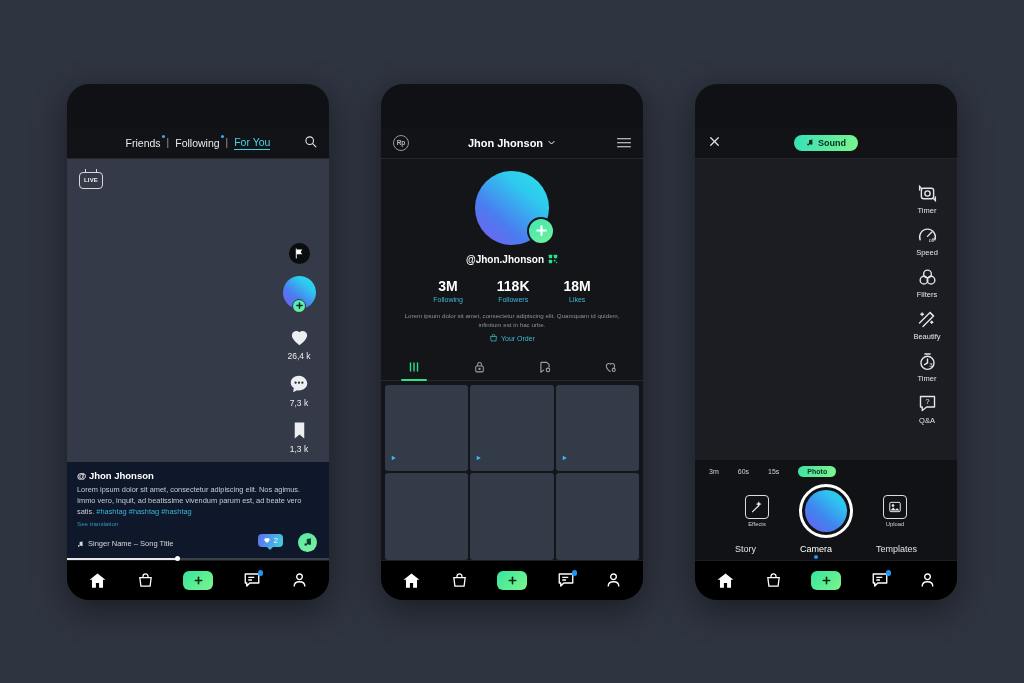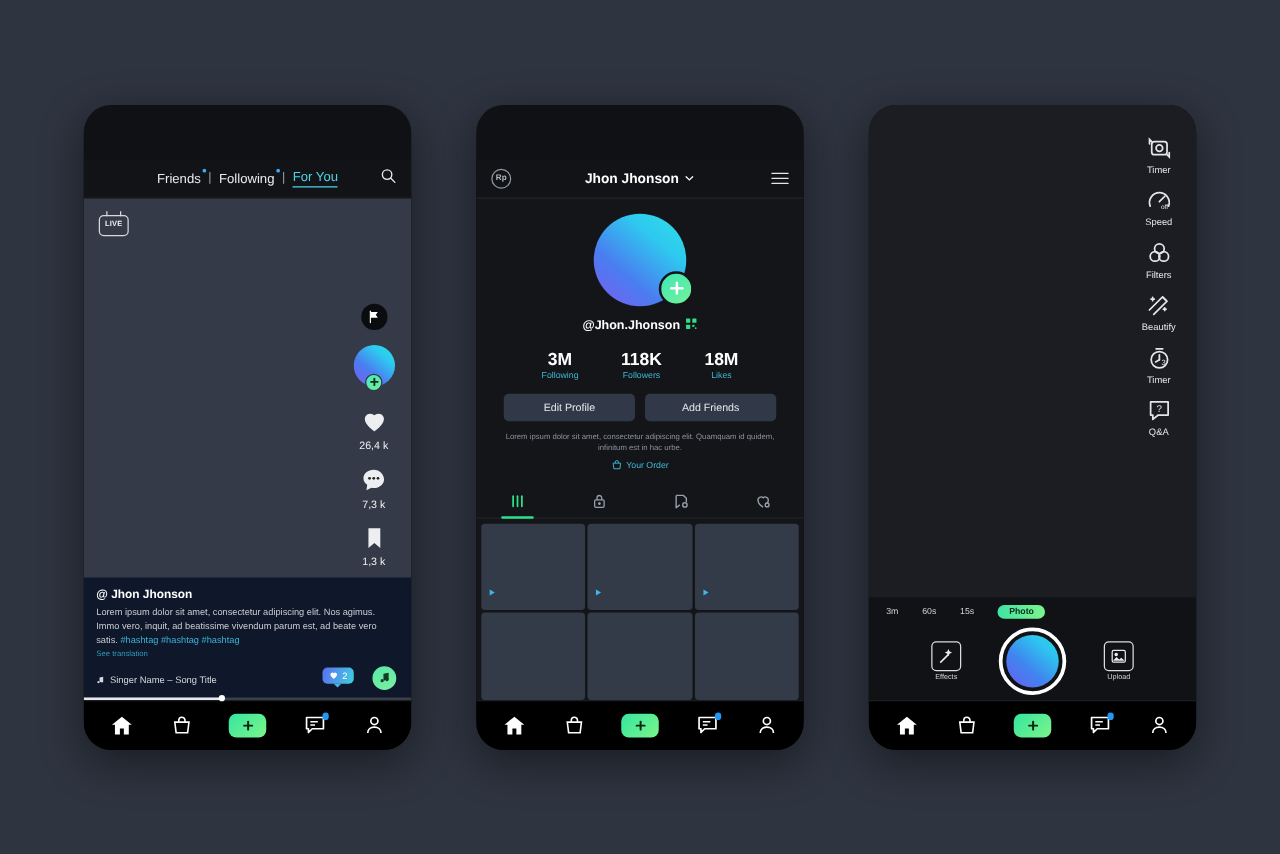--- a/index.html
+++ b/index.html
@@ -360,24 +360,20 @@
           <div class="stat">
             <div class="stat-val">118K</div>
             <div class="stat-lab">Followers</div>
           </div>
           <div class="stat">
             <div class="stat-val">18M</div>
             <div class="stat-lab">Likes</div>
           </div>
         </div>
 
-        <div class="p2btns">
-          <div class="p2btn">Edit Profile</div>
-          <div class="p2btn">Add Friends</div>
-        </div>
 
         <div class="p2bio">Lorem ipsum dolor sit amet, consectetur adipiscing elit. Quamquam id quidem, infinitum est in hac urbe.</div>
         <div class="p2order">
           <svg width="9" height="10" viewBox="0 0 24 24" fill="none" stroke="#3fb8d6" stroke-width="2">
               <path d="M4 8h16l-1.5 12h-13z"></path>
               <path d="M8.5 8V6a3.5 3.5 0 0 1 7 0v2"></path>
             </svg>
           <span>Your Order</span>
         </div>
       </div>
@@ -465,20 +461,36 @@
       <div class="nav-item">
           <svg width="17" height="18" viewBox="0 0 24 24" fill="none" stroke="#fff" stroke-width="1.9">
             <circle cx="12" cy="7.5" r="4"></circle>
             <path d="M4.5 21c0-4.2 3.4-6.5 7.5-6.5s7.5 2.3 7.5 6.5"></path>
           </svg>
         </div>
     </div>
   </div>
 
   <div class="phone">
+    <div class="topbar p3top">
+      <span class="close-x">
+        <svg width="13" height="13" viewBox="0 0 24 24" stroke="#e6e8ec" stroke-width="2.2" stroke-linecap="round">
+            <line x1="5" y1="5" x2="19" y2="19"></line>
+            <line x1="19" y1="5" x2="5" y2="19"></line>
+          </svg>
+      </span>
+      <span class="sound-pill">
+        <svg width="8" height="9" viewBox="0 0 24 24" fill="#0d2b1d">
+            <path d="M9 18V5l10-2v13"></path>
+            <circle cx="6.5" cy="18" r="3"></circle>
+            <circle cx="16" cy="16" r="3"></circle>
+          </svg>
+        <span>Sound</span>
+      </span>
+    </div>
 
     <div class="p3body">
       <div class="tools">
         <div class="tool">
           <svg width="21" height="21" viewBox="0 0 24 24" fill="none" stroke="#e3e5e9" stroke-width="1.6" stroke-linecap="round">
               <rect x="5" y="6" width="14" height="12" rx="2.5"></rect>
               <circle cx="12" cy="12" r="3"></circle>
               <path d="M5 6 3 4v4"></path>
               <path d="M19 18l2 2v-4"></path>
             </svg>
@@ -555,20 +567,25 @@
               <svg width="14" height="14" viewBox="0 0 24 24" fill="none" stroke="#e9ebef" stroke-width="1.7">
                   <rect x="3" y="4" width="18" height="16" rx="2"></rect>
                   <circle cx="8.5" cy="9.5" r="1.6" fill="#e9ebef"></circle>
                   <path d="M4 18l5-5 3.5 3.5 3-2.5L20 18" fill="#e9ebef" stroke="none"></path>
                 </svg>
             </span>
             <span class="side-lab">Upload</span>
           </div>
         </div>
 
+        <div class="modes">
+          <span class="mode">Story</span>
+          <span class="mode active">Camera</span>
+          <span class="mode">Templates</span>
+        </div>
       </div>
     </div>
 
     <div class="botnav">
       <div class="nav-item">
           <svg width="19" height="19" viewBox="0 0 24 24" fill="#fff">
             <path d="M12 3 2 11h3v10h5v-6h4v6h5V11h3z"></path>
           </svg>
         </div>
       <div class="nav-item">

